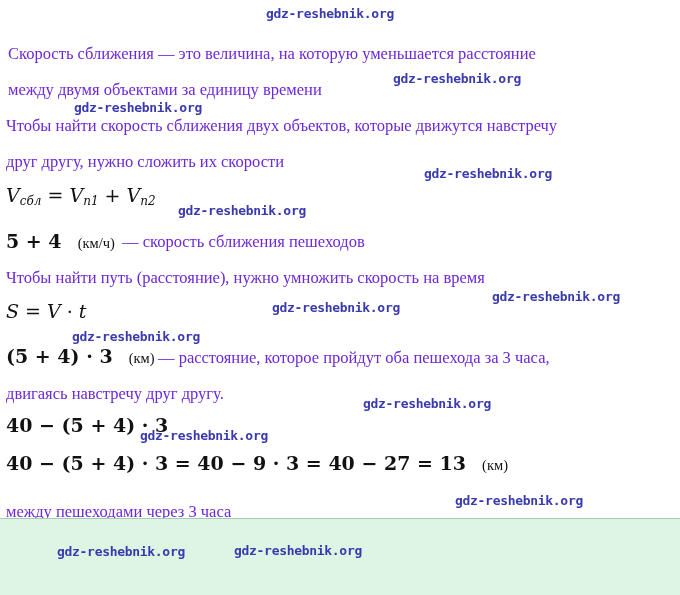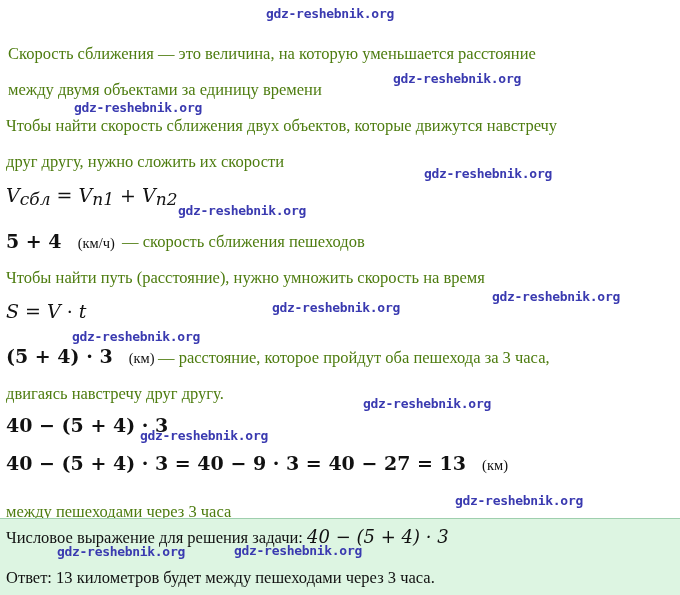--- a/index.html
+++ b/index.html
@@ -30,38 +30,38 @@
     white-space: nowrap;
     pointer-events: none;
   }
   .wm.top {
     color: #3a3ab0;
   }
   .line {
     position: absolute;
     white-space: nowrap;
     font-size: 16.5px;
-    color: #4d7c0f;
+    color: #6d28d9;
     font-family: "Liberation Serif", serif;
   }
   .math {
     font-family: "DejaVu Serif", serif;
     font-style: italic;
     font-size: 19px;
     color: #111111;
   }
   .math .num {
     font-style: normal;
     font-weight: bold;
   }
   .math .op {
     font-style: normal;
   }
   .math sub {
-    font-size: 17px;
+    font-size: 12px;
     font-style: italic;
     vertical-align: -3px;
   }
   .unit {
     font-style: normal;
     font-size: 14.5px;
     font-family: "Liberation Serif", serif;
     margin-left: 10px;
   }
   .answerbox {
@@ -141,23 +141,18 @@
   <div class="line math" style="left:6px; top:452px;">
     <span class="num">40 − (5 + 4) · 3 = 40 − 9 · 3 = 40 − 27 = 13</span> <span class="unit">(км)</span>
   </div>
 
   <div class="line" style="left:6px; top:502px;">между пешеходами через 3 часа</div>
 
   <div class="wm" style="left:455px; top:493px;">gdz-reshebnik.org</div>
 
   <div class="answerbox"></div>
 
-  <div class="answerline" style="left:6px; top:526px;">
-    <span>Числовое выражение для решения задачи:</span>
-    <span class="math" style="font-size:18px;">40 − (5 + 4) · 3</span>
-  </div>
 
   <div class="wm" style="left:57px; top:544px;">gdz-reshebnik.org</div>
   <div class="wm" style="left:234px; top:543px;">gdz-reshebnik.org</div>
 
-  <div class="answerline" style="left:6px; top:568px;">Ответ: 13 километров будет между пешеходами через 3 часа.</div>
 
 </div>
 
 </body></html>

